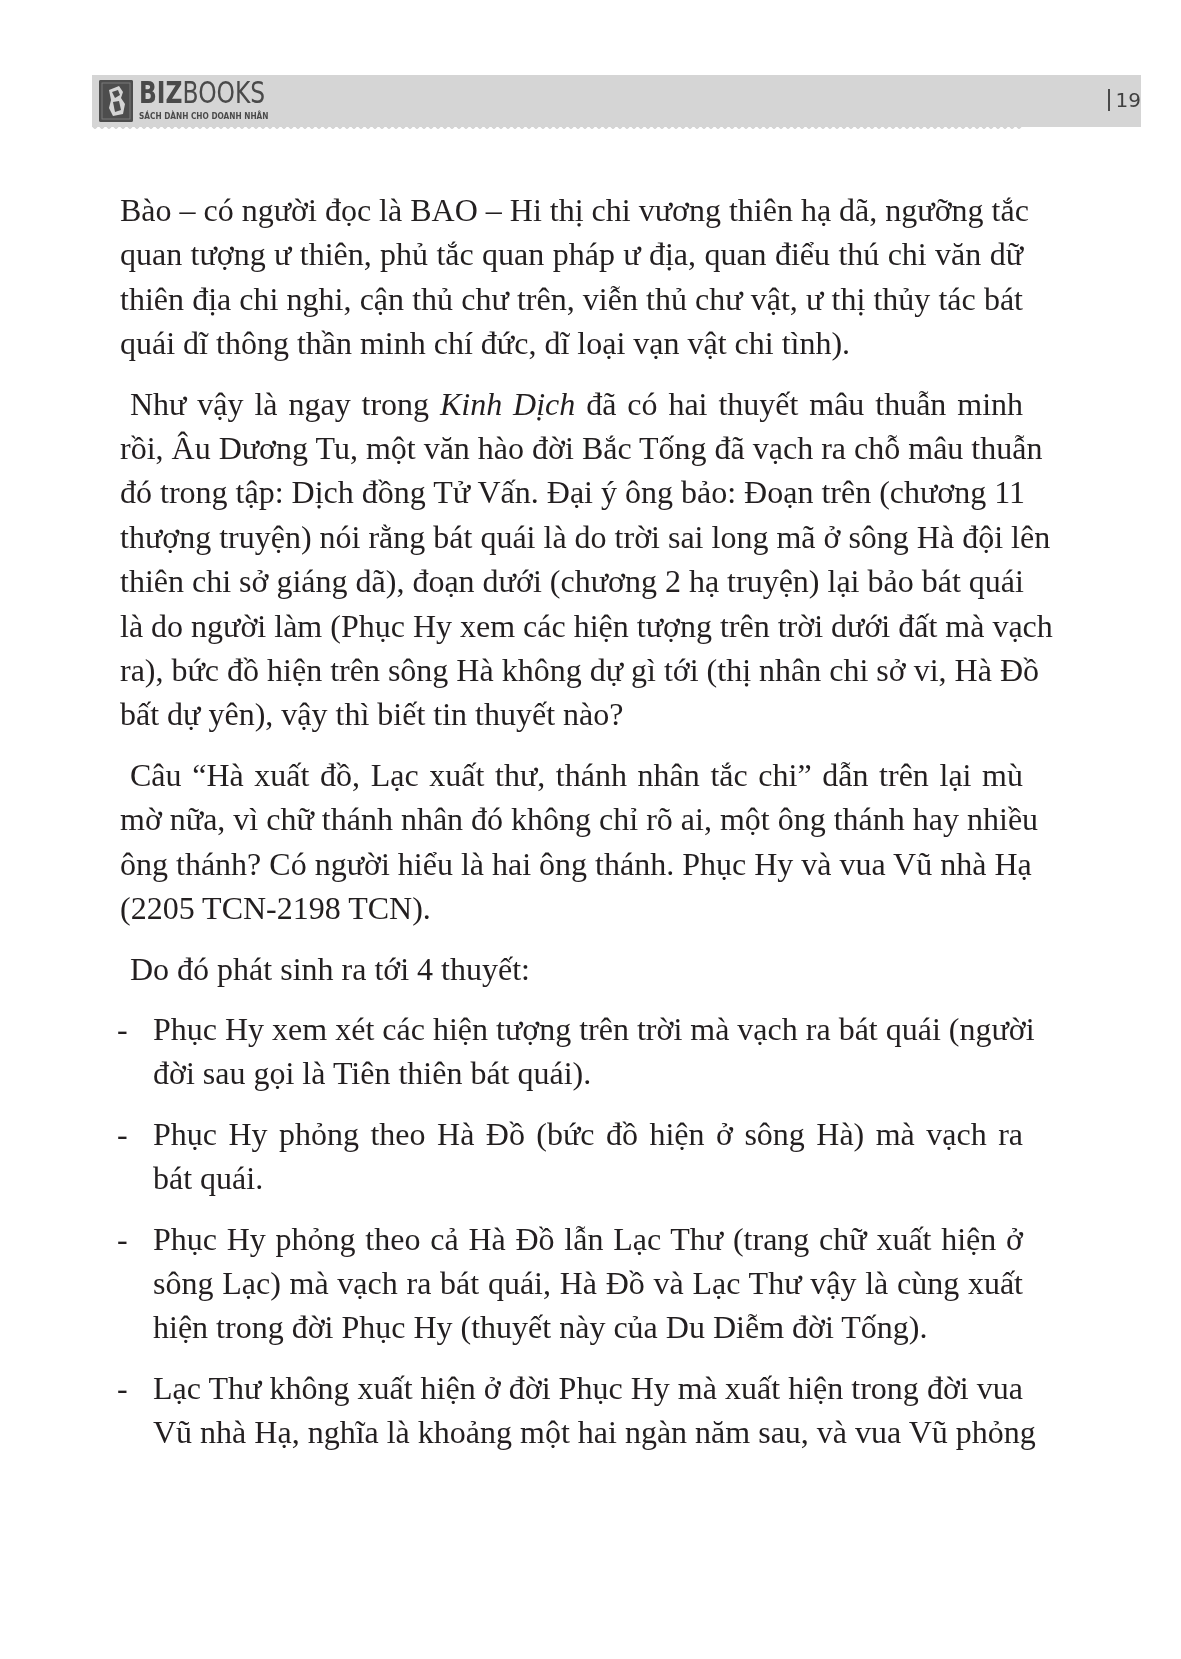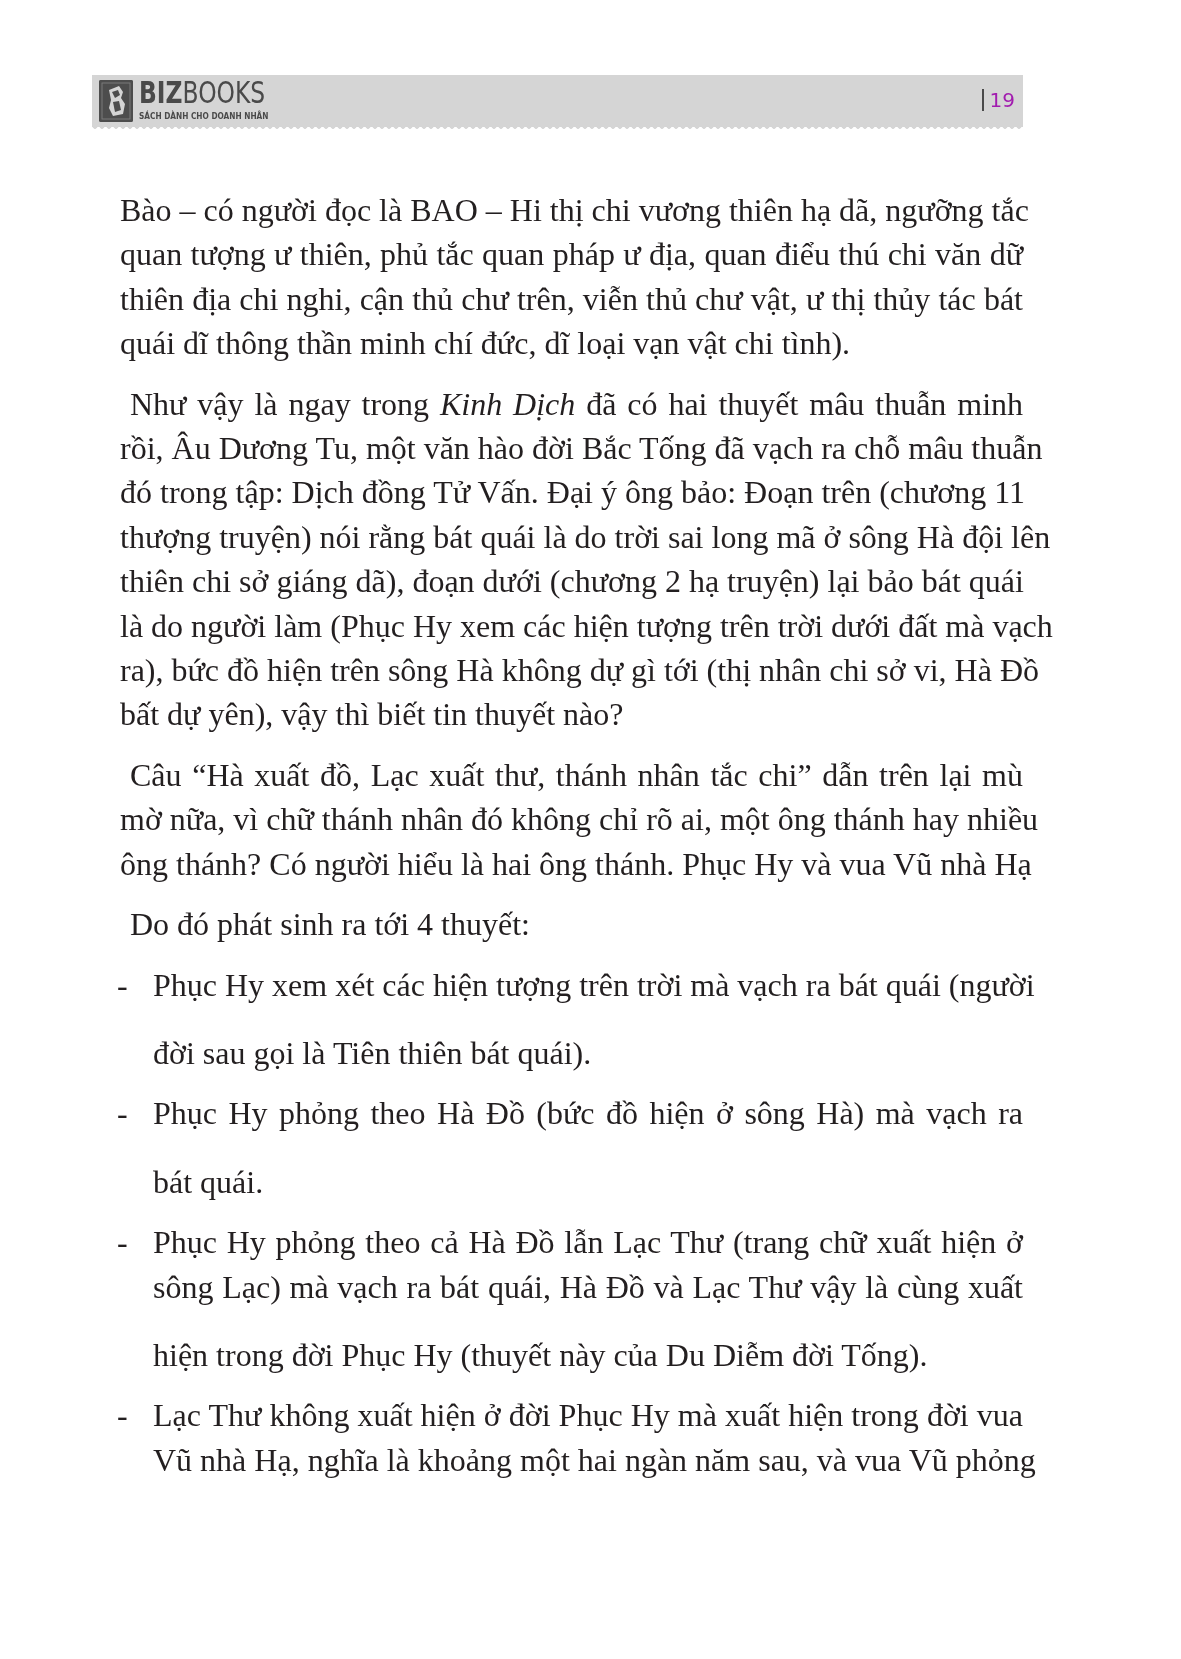--- a/index.html
+++ b/index.html
@@ -12,21 +12,21 @@
       height: 1659px;
       position: relative;
       overflow: hidden;
       font-family: "Liberation Serif", "DejaVu Serif", serif;
       color: #231f20;
     }
     .header {
       position: absolute;
       left: 92px;
       top: 75px;
-      width: 931px;
+      width: 1049px;
       height: 52px;
       background: #d5d5d5;
     }
     .header-edge {
       position: absolute;
       left: 92px;
       top: 126px;
       width: 931px;
       height: 4px;
       background-image: radial-gradient(circle at 3px 0px, #d5d5d5 2.5px, transparent 3px);
@@ -68,25 +68,25 @@
       top: 34px;
       font-size: 9px;
       font-weight: bold;
       white-space: nowrap;
       transform: scaleX(0.82);
       transform-origin: left center;
       color: #4a4a4a;
     }
     .page-number {
       position: absolute;
-      right: 8px;
+      right: 0;
       top: 13px;
       font-family: "DejaVu Sans", "Liberation Sans", sans-serif;
       font-size: 20px;
-      color: #a21caf;
+      color: #404040;
       white-space: nowrap;
     }
     .page-number .sep {
       display: inline-block;
       width: 2px;
       height: 22px;
       background: #4a4a4a;
       vertical-align: -4px;
       margin-right: 6px;
     }
@@ -121,21 +121,21 @@
       position: absolute;
       left: -3px;
       top: 0;
     }
     .list-item .line {
       display: block;
       text-align: justify;
       text-align-last: justify;
       white-space: nowrap;
     }
-    .list-item .line.last { text-align-last: left; margin-top: 24px; }
+    .list-item .line.last { text-align-last: left; }
     em { font-style: italic; }
   </style>
 </head>
 <body>
 
 <div class="header">
   <div class="logo-icon">
     <svg width="34" height="42" viewBox="0 0 34 42">
       <rect x="0" y="0" width="34" height="42" fill="#4d4d4d"></rect>
       <rect x="3" y="3" width="28" height="36" fill="none" stroke="#7a7a7a" stroke-width="1"></rect>
@@ -171,20 +171,21 @@
     <span class="line">thiên chi sở giáng dã), đoạn dưới (chương 2 hạ truyện) lại bảo bát quái</span>
     <span class="line">là do người làm (Phục Hy xem các hiện tượng trên trời dưới đất mà vạch</span>
     <span class="line">ra), bức đồ hiện trên sông Hà không dự gì tới (thị nhân chi sở vi, Hà Đồ</span>
     <span class="line last">bất dự yên), vậy thì biết tin thuyết nào?</span>
   </p>
 
   <p class="para">
     <span class="line" style="padding-left:10px;">Câu “Hà xuất đồ, Lạc xuất thư, thánh nhân tắc chi” dẫn trên lại mù</span>
     <span class="line">mờ nữa, vì chữ thánh nhân đó không chỉ rõ ai, một ông thánh hay nhiều</span>
     <span class="line">ông thánh? Có người hiểu là hai ông thánh. Phục Hy và vua Vũ nhà Hạ</span>
+    <span class="line last">(2205 TCN-2198 TCN).</span>
   </p>
 
   <p class="para">
     <span class="line last" style="padding-left:10px;">Do đó phát sinh ra tới 4 thuyết:</span>
   </p>
 
   <ul class="list">
     <li class="list-item">
       <span class="dash">-</span>
       <span class="line">Phục Hy xem xét các hiện tượng trên trời mà vạch ra bát quái (người</span>

